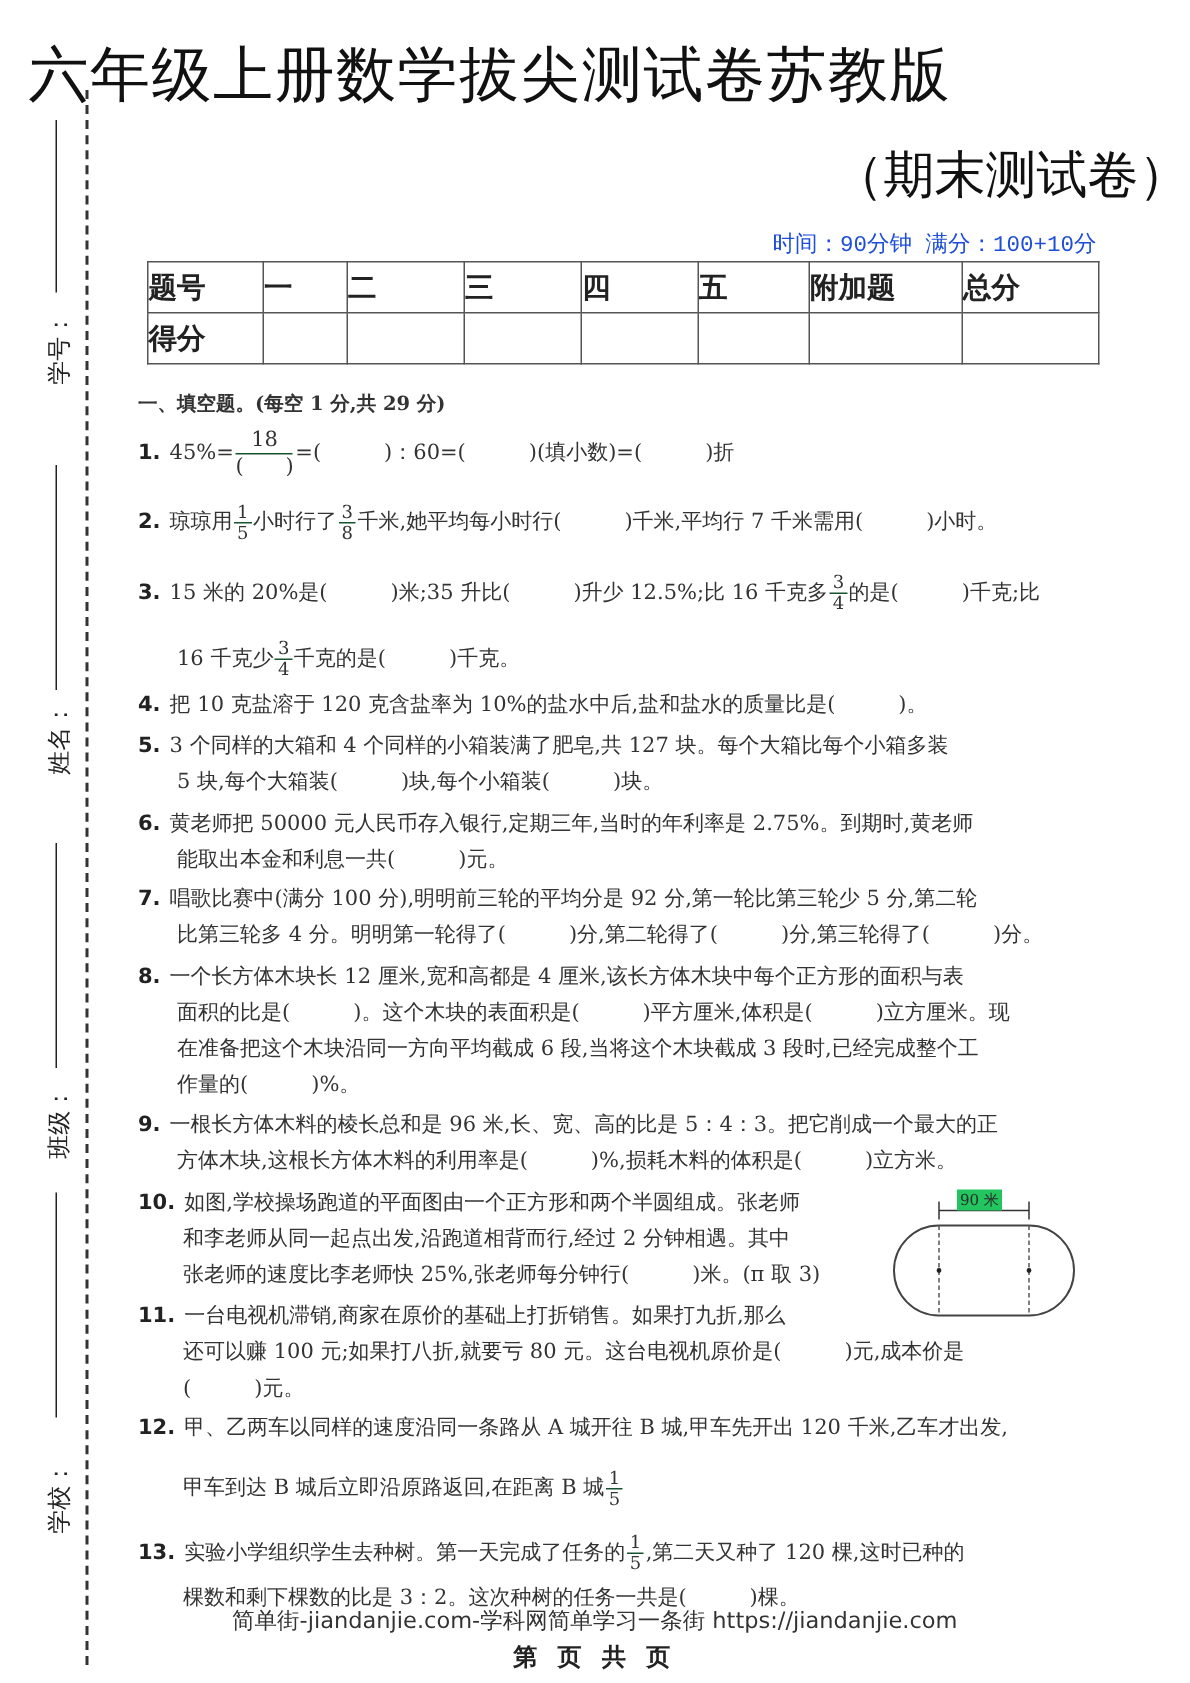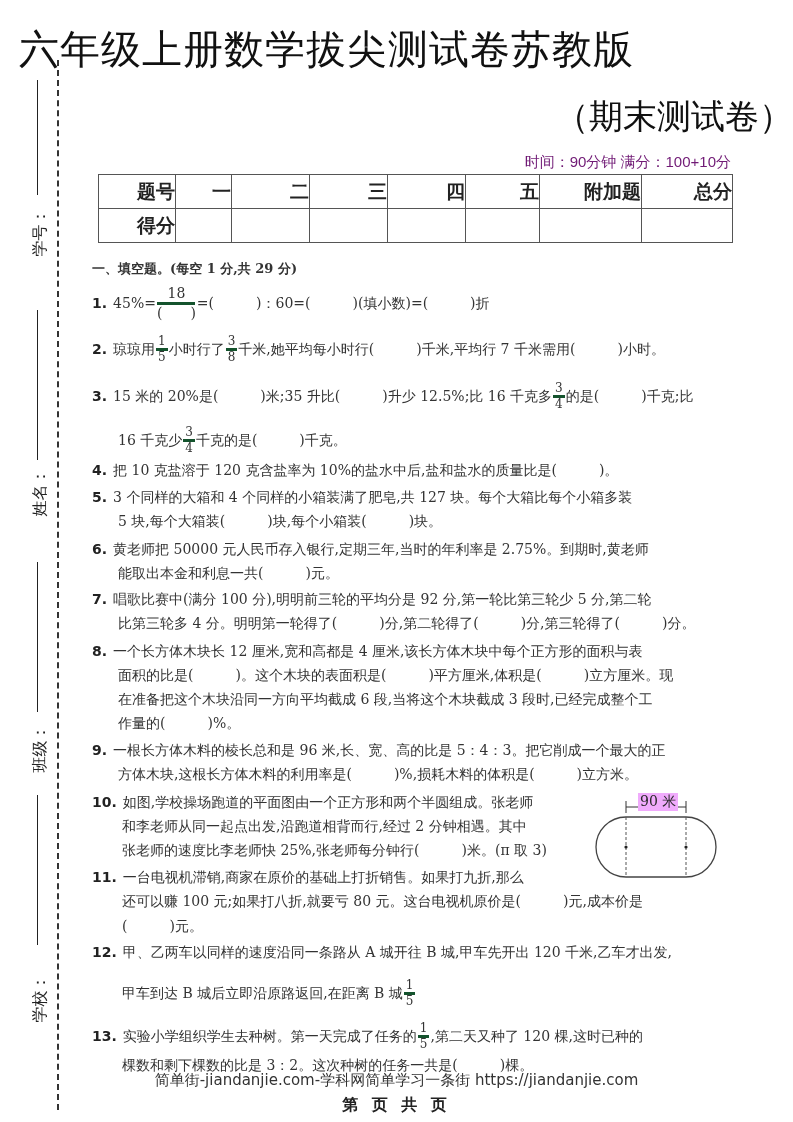--- a/index.html
+++ b/index.html
@@ -2,31 +2,31 @@
 <html><head>
 <meta charset="utf-8">
 <style>
   html, body { margin:0; padding:0; background:#fff; }
   body { width:793px; height:1122px; position:relative; overflow:hidden;
          font-family:"DejaVu Serif","Liberation Serif",serif; color:#2a2a2a; }
   .title { position:absolute; left:4px; width:645px; top:22px; text-align:center;
            font-family:"DejaVu Sans","Liberation Sans",sans-serif; font-size:40px; color:#111; letter-spacing:1px; }
   .subtitle { position:absolute; left:0; width:793px; top:94px; text-align:right;
            font-family:"DejaVu Sans","Liberation Sans",sans-serif; font-size:34px; color:#111; }
-  .meta { position:absolute; right:62px; top:153px; font-family:Liberation Sans, sans-serif;
-          font-size:15px; color:#701a75; }
+  .meta { position:absolute; right:62px; top:153px; font-family:Liberation Mono, monospace;
+          font-size:15px; color:#1d4ed8; }
   table.score { position:absolute; left:98px; top:174px; width:635px; border-collapse:collapse; }
-  table.score td { border:1.5px solid #555; height:33px; text-align:right; font-size:19px; font-weight:bold;
+  table.score td { border:1.5px solid #555; height:33px; text-align:left; font-size:19px; font-weight:bold;
                    font-family:"DejaVu Sans","Liberation Sans",sans-serif; color:#222; padding:0; }
   .section { position:absolute; left:92px; top:260px; font-size:13px; font-weight:bold; color:#333; }
   .q { position:absolute; left:92px; font-size:14px; line-height:19px; color:#333; white-space:nowrap; }
   .q .num { font-weight:bold; font-family:"DejaVu Sans","Liberation Sans",sans-serif; color:#222; margin-right:6px; }
   .indent { padding-left:26px; }
   .frac { display:inline-flex; flex-direction:column; align-items:center; vertical-align:middle; font-size:12px; line-height:13px; margin:0 1px; }
-  .frac .n { border-bottom:3px solid #14532d; padding:0 2px; }
+  .frac .n { border-bottom:1px solid #14532d; padding:0 2px; }
   .frac.big { font-size:14px; line-height:17px; }
   .frac.big .n { padding:0 10px; }
   .binding { position:absolute; left:57px; top:60px; height:1050px; border-left:2px dashed #333; }
   .bind-label { position:absolute; left:16px; font-size:16px; font-family:"DejaVu Sans","Liberation Sans",sans-serif;
                 transform:rotate(-90deg); transform-origin:center; white-space:nowrap; color:#222; }
   .bind-line { position:absolute; left:37px; width:1px; background:#222; }
   .track { position:absolute; left:592px; top:797px; width:128px; height:82px; }
   .watermark { position:absolute; left:0; width:793px; top:1071px; text-align:center; font-size:15px;
                font-family:"DejaVu Sans","Liberation Sans",sans-serif; color:#333; }
   .footer { position:absolute; left:0; width:793px; top:1095px; text-align:center; font-size:16px; font-weight:bold;
@@ -147,21 +147,21 @@
   <svg width="128" height="82" viewBox="0 0 128 82">
     <line x1="34" y1="4" x2="34" y2="16" stroke="#333" stroke-width="1"></line>
     <line x1="94" y1="4" x2="94" y2="16" stroke="#333" stroke-width="1"></line>
     <line x1="34" y1="10" x2="94" y2="10" stroke="#333" stroke-width="1"></line>
     <path d="M34 22 L94 22 A30 30 0 0 1 94 82 L34 82 A30 30 0 0 1 34 22 Z" transform="translate(0,-2)" fill="none" stroke="#444" stroke-width="1.3"></path>
     <line x1="34" y1="20" x2="34" y2="80" stroke="#555" stroke-width="1" stroke-dasharray="3,2"></line>
     <line x1="94" y1="20" x2="94" y2="80" stroke="#555" stroke-width="1" stroke-dasharray="3,2"></line>
     <circle cx="34" cy="50" r="1.6" fill="#222"></circle>
     <circle cx="94" cy="50" r="1.6" fill="#222"></circle>
   </svg>
-  <span style="position:absolute;left:46px;top:-4px;font-size:14px;background:#f0abfc;padding:0 2px;">90 米</span>
+  <span style="position:absolute;left:46px;top:-4px;font-size:10px;background:#22c55e;padding:0 2px;">90 米</span>
 </div>
 
 <div class="q" style="top:868px">
   <span class="num">11.</span><span>一台电视机滞销,商家在原价的基础上打折销售。如果打九折,那么</span>
 </div>
 <div class="q indent" style="top:892px;padding-left:30px">还可以赚 100 元;如果打八折,就要亏 80 元。这台电视机原价是(　　　)元,成本价是</div>
 <div class="q indent" style="top:917px;padding-left:30px">(　　　)元。</div>
 
 <div class="q" style="top:943px">
   <span class="num">12.</span><span>甲、乙两车以同样的速度沿同一条路从 A 城开往 B 城,甲车先开出 120 千米,乙车才出发,</span>

